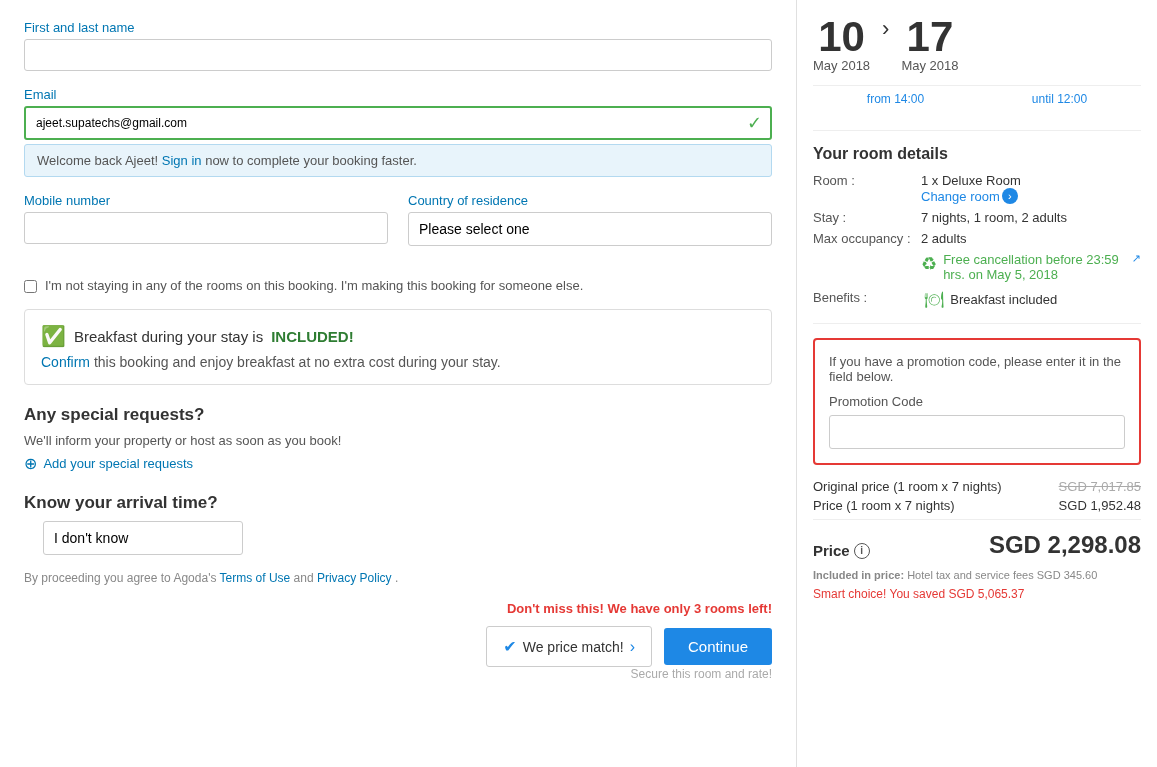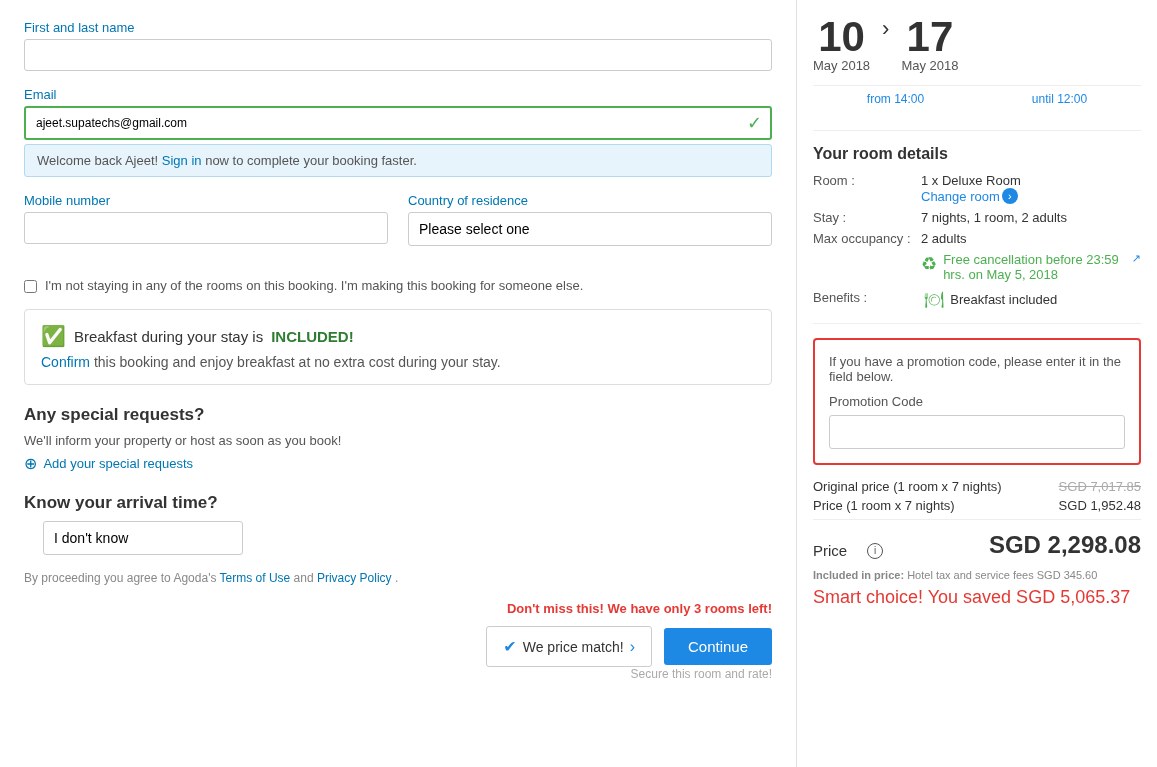--- a/index.html
+++ b/index.html
@@ -74,24 +74,24 @@
     .promo-section { border: 2px solid #e53935; border-radius: 4px; padding: 14px; margin-bottom: 14px; }
     .promo-notice { font-size: 13px; color: #555; margin-bottom: 10px; }
     .promo-label { font-size: 13px; color: #555; margin-bottom: 6px; }
     .promo-input { width: 100%; border: 1px solid #ccc; border-radius: 3px; padding: 8px; font-size: 14px; outline: none; }
 
     
     .pricing-section { font-size: 13px; }
     .price-row { display: flex; justify-content: space-between; margin-bottom: 4px; }
     .price-orig { color: #aaa; text-decoration: line-through; }
     .price-total-row { display: flex; justify-content: space-between; align-items: center; padding: 10px 0; border-top: 1px solid #eee; margin-top: 6px; }
-    .price-total-label { font-size: 15px; font-weight: normal; display: flex; align-items: center; gap: 20px; margin-top: 12px; }
+    .price-total-label { font-size: 15px; font-weight: bold; display: flex; align-items: center; gap: 4px; margin-top: 12px; }
     .price-total-val { font-size: 24px; font-weight: bold; color: #333; }
     .included-tax { font-size: 11px; color: #888; margin-bottom: 6px; }
-    .smart-choice { font-size: 18px; color: #e53935; }
+    .smart-choice { font-size: 12px; color: #e53935; }
     .info-icon { display: inline-flex; align-items: center; justify-content: center; width: 16px; height: 16px; border-radius: 50%; border: 1px solid #555; font-size: 10px; color: #555; }
   </style>
 </head>
 <body>
 
 <div class="container">
 
   <div class="left-panel">
 
     <div class="field-group">

